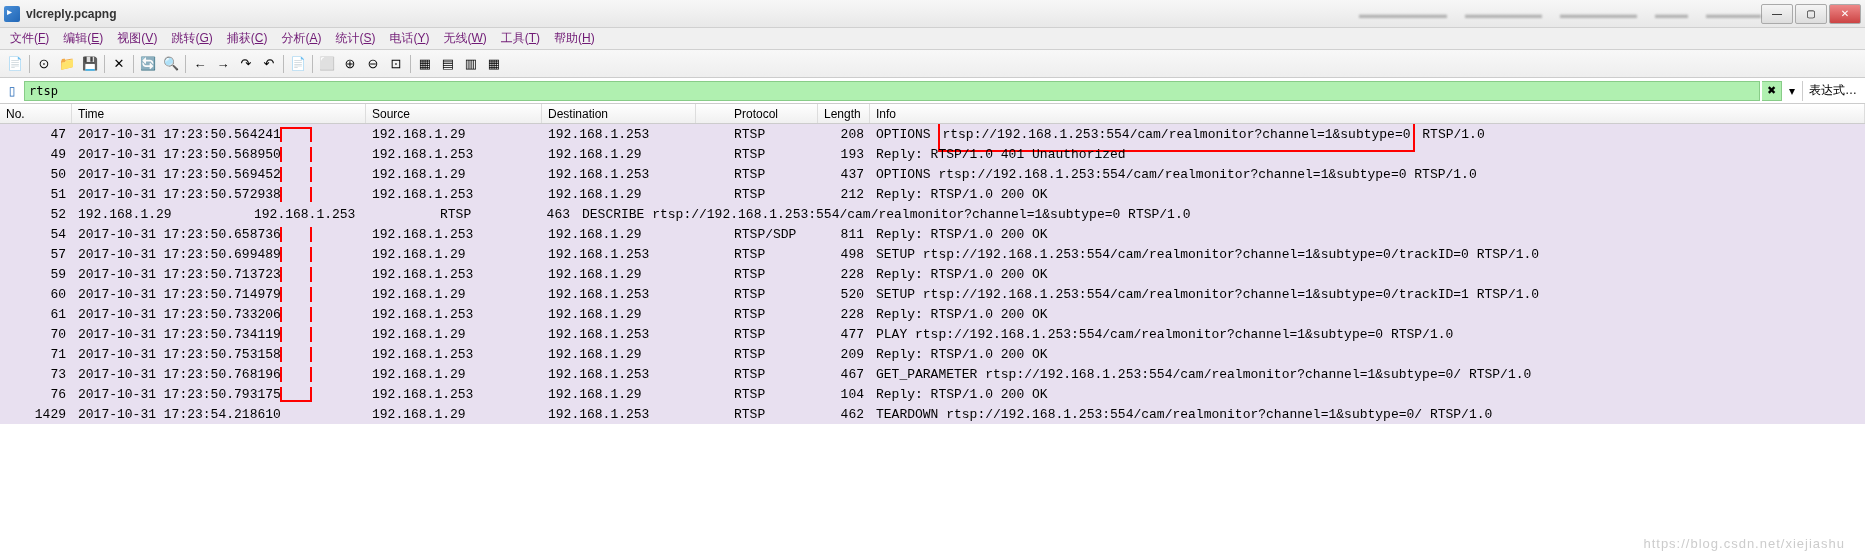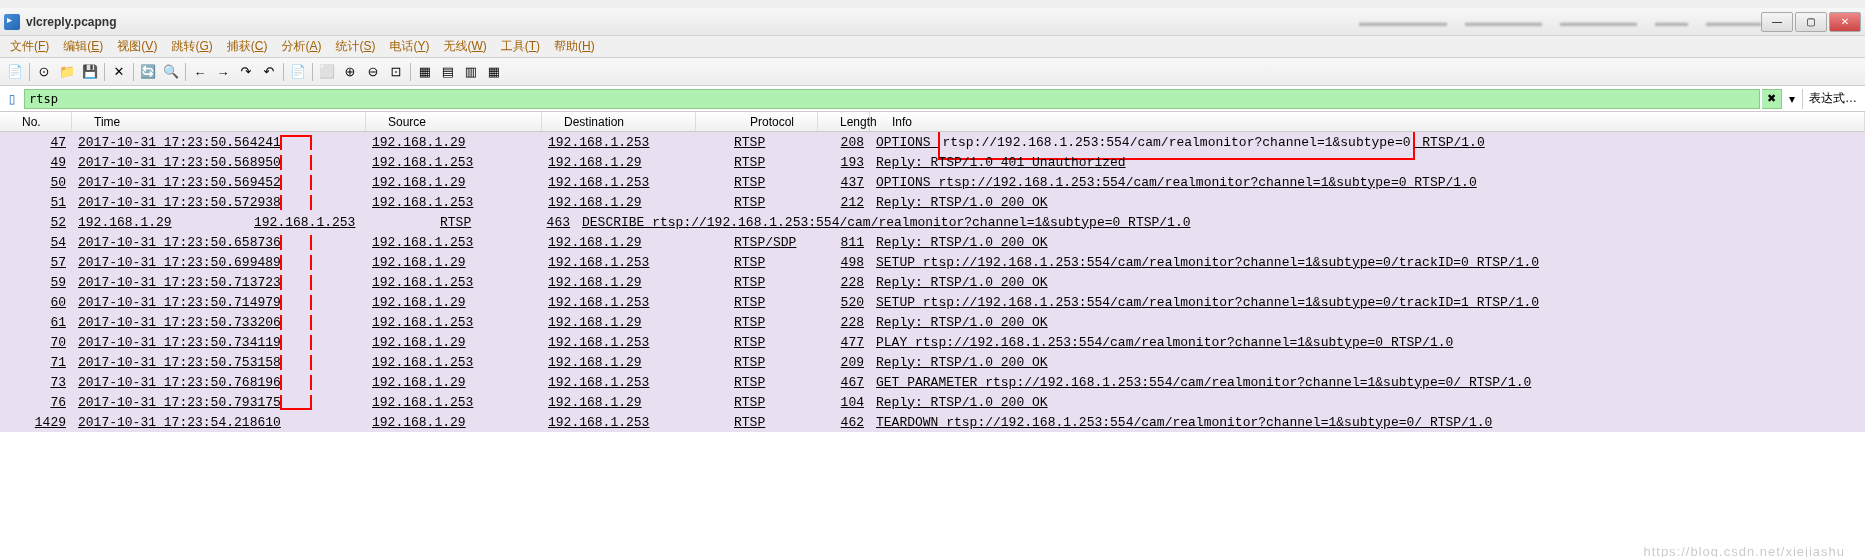--- a/index.html
+++ b/index.html
@@ -1,44 +1,44 @@
 <!DOCTYPE html>
 <html><head>
 <meta charset="utf-8">
 <style>
 * { margin: 0; padding: 0; box-sizing: border-box; }
 body { font-family: "Microsoft YaHei", "Segoe UI", Tahoma, sans-serif; font-size: 12px; background: #f0f0f0; overflow: hidden; }
 .window { width: 1865px; height: 557px; background: #fff; position: relative; }
-.titlebar { height: 28px; background: linear-gradient(to bottom, #f7f7f7, #e8e8e8); border-bottom: 1px solid #d0d0d0; display: flex; align-items: center; padding: 0 4px; margin-top: 8px; }
+.titlebar { height: 28px; background: linear-gradient(to bottom, #f7f7f7, #e8e8e8); border-bottom: 1px solid #d0d0d0; display: flex; align-items: center; padding: 0 4px; }
 .app-icon { width: 16px; height: 16px; background: linear-gradient(135deg, #4a90d9, #2166b5); border-radius: 2px; margin-right: 6px; display: inline-block; position: relative; }
 .app-icon::after { content: "▸"; color: #fff; font-size: 10px; position: absolute; left: 3px; top: 0; }
 .titlebar-title { font-weight: bold; color: #333; flex: 1; }
 .tab-blur { display: flex; gap: 18px; opacity: 0.35; filter: blur(1px); font-size: 11px; }
 .tab-blur span { color: #444; }
 .win-buttons { display: flex; gap: 2px; margin-left: auto; }
 .win-btn { width: 32px; height: 20px; background: linear-gradient(to bottom, #f5f5f5, #ddd); border: 1px solid #aaa; border-radius: 2px; display: flex; align-items: center; justify-content: center; font-size: 10px; cursor: pointer; }
 .win-btn.close { background: linear-gradient(to bottom, #e88, #c44); color: #fff; }
 .menubar { height: 22px; background: #f0f0f0; border-bottom: 1px solid #d0d0d0; display: flex; align-items: center; padding: 0 4px; gap: 2px; }
-.menu-item { padding: 2px 6px; cursor: pointer; color: #a16207; }
+.menu-item { padding: 2px 6px; cursor: pointer; color: #701a75; }
 .menu-item u { text-decoration: underline; }
 .toolbar { height: 28px; background: linear-gradient(to bottom, #f8f8f8, #eee); border-bottom: 1px solid #ccc; display: flex; align-items: center; padding: 0 4px; gap: 1px; }
 .tool-btn { width: 22px; height: 22px; display: flex; align-items: center; justify-content: center; cursor: pointer; border-radius: 2px; font-size: 13px; }
 .tool-sep { width: 1px; height: 18px; background: #bbb; margin: 0 2px; }
 .filterbar { height: 26px; display: flex; align-items: center; padding: 0 2px; gap: 2px; border-bottom: 1px solid #ccc; }
 .filter-btn { width: 20px; height: 20px; display: flex; align-items: center; justify-content: center; cursor: pointer; color: #2166b5; font-size: 12px; }
 .filter-input { flex: 1; height: 20px; background: #b0f0b0; border: 1px solid #8c8; padding: 0 4px; font-family: monospace; font-size: 12px; outline: none; }
 .filter-clear { width: 20px; height: 20px; background: #b0f0b0; border: 1px solid #8c8; border-left: none; display: flex; align-items: center; justify-content: center; cursor: pointer; font-size: 11px; }
 .filter-dd { width: 16px; height: 20px; display: flex; align-items: center; justify-content: center; cursor: pointer; }
 .expr-label { padding: 0 6px; cursor: pointer; border-left: 1px solid #ccc; height: 20px; display: flex; align-items: center; }
 .packet-header { height: 20px; background: linear-gradient(to bottom, #fff, #f0f0f0); border-bottom: 1px solid #ccc; display: flex; align-items: center; font-size: 12px; }
-.packet-header .col { padding: 0 22px; border-right: 1px solid #ddd; height: 100%; display: flex; align-items: center; cursor: pointer; white-space: nowrap; }
+.packet-header .col { padding: 0 6px; border-right: 1px solid #ddd; height: 100%; display: flex; align-items: center; cursor: pointer; white-space: nowrap; }
 .packet-list { overflow-y: auto; font-family: Consolas, "Courier New", monospace; font-size: 13px; }
 .packet-row { height: 20px; display: flex; align-items: center; white-space: nowrap; cursor: pointer; }
 .packet-row:nth-child(odd) { background: #fcfcfc; }
-.packet-row.hl-purple { background: #e8e0f0; text-decoration: underline; }
+.packet-row.hl-purple { background: #e8e0f0; }
 .packet-row .col { padding: 0 6px; overflow: hidden; text-overflow: clip; }
 .col-no { width: 72px; text-align: right; }
 .col-time { width: 294px; position: relative; }
 .col-src { width: 176px; }
 .col-dst { width: 154px; }
 .col-proto { width: 90px; margin-left: 32px; }
 .col-len { width: 52px; text-align: right; }
 .col-info { flex: 1; }
 .time-marker { position: absolute; left: 208px; top: 0; width: 32px; height: 100%; border-left: 2px solid red; border-right: 2px solid red; pointer-events: none; }
 .time-marker.top { border-top: 2px solid red; }

